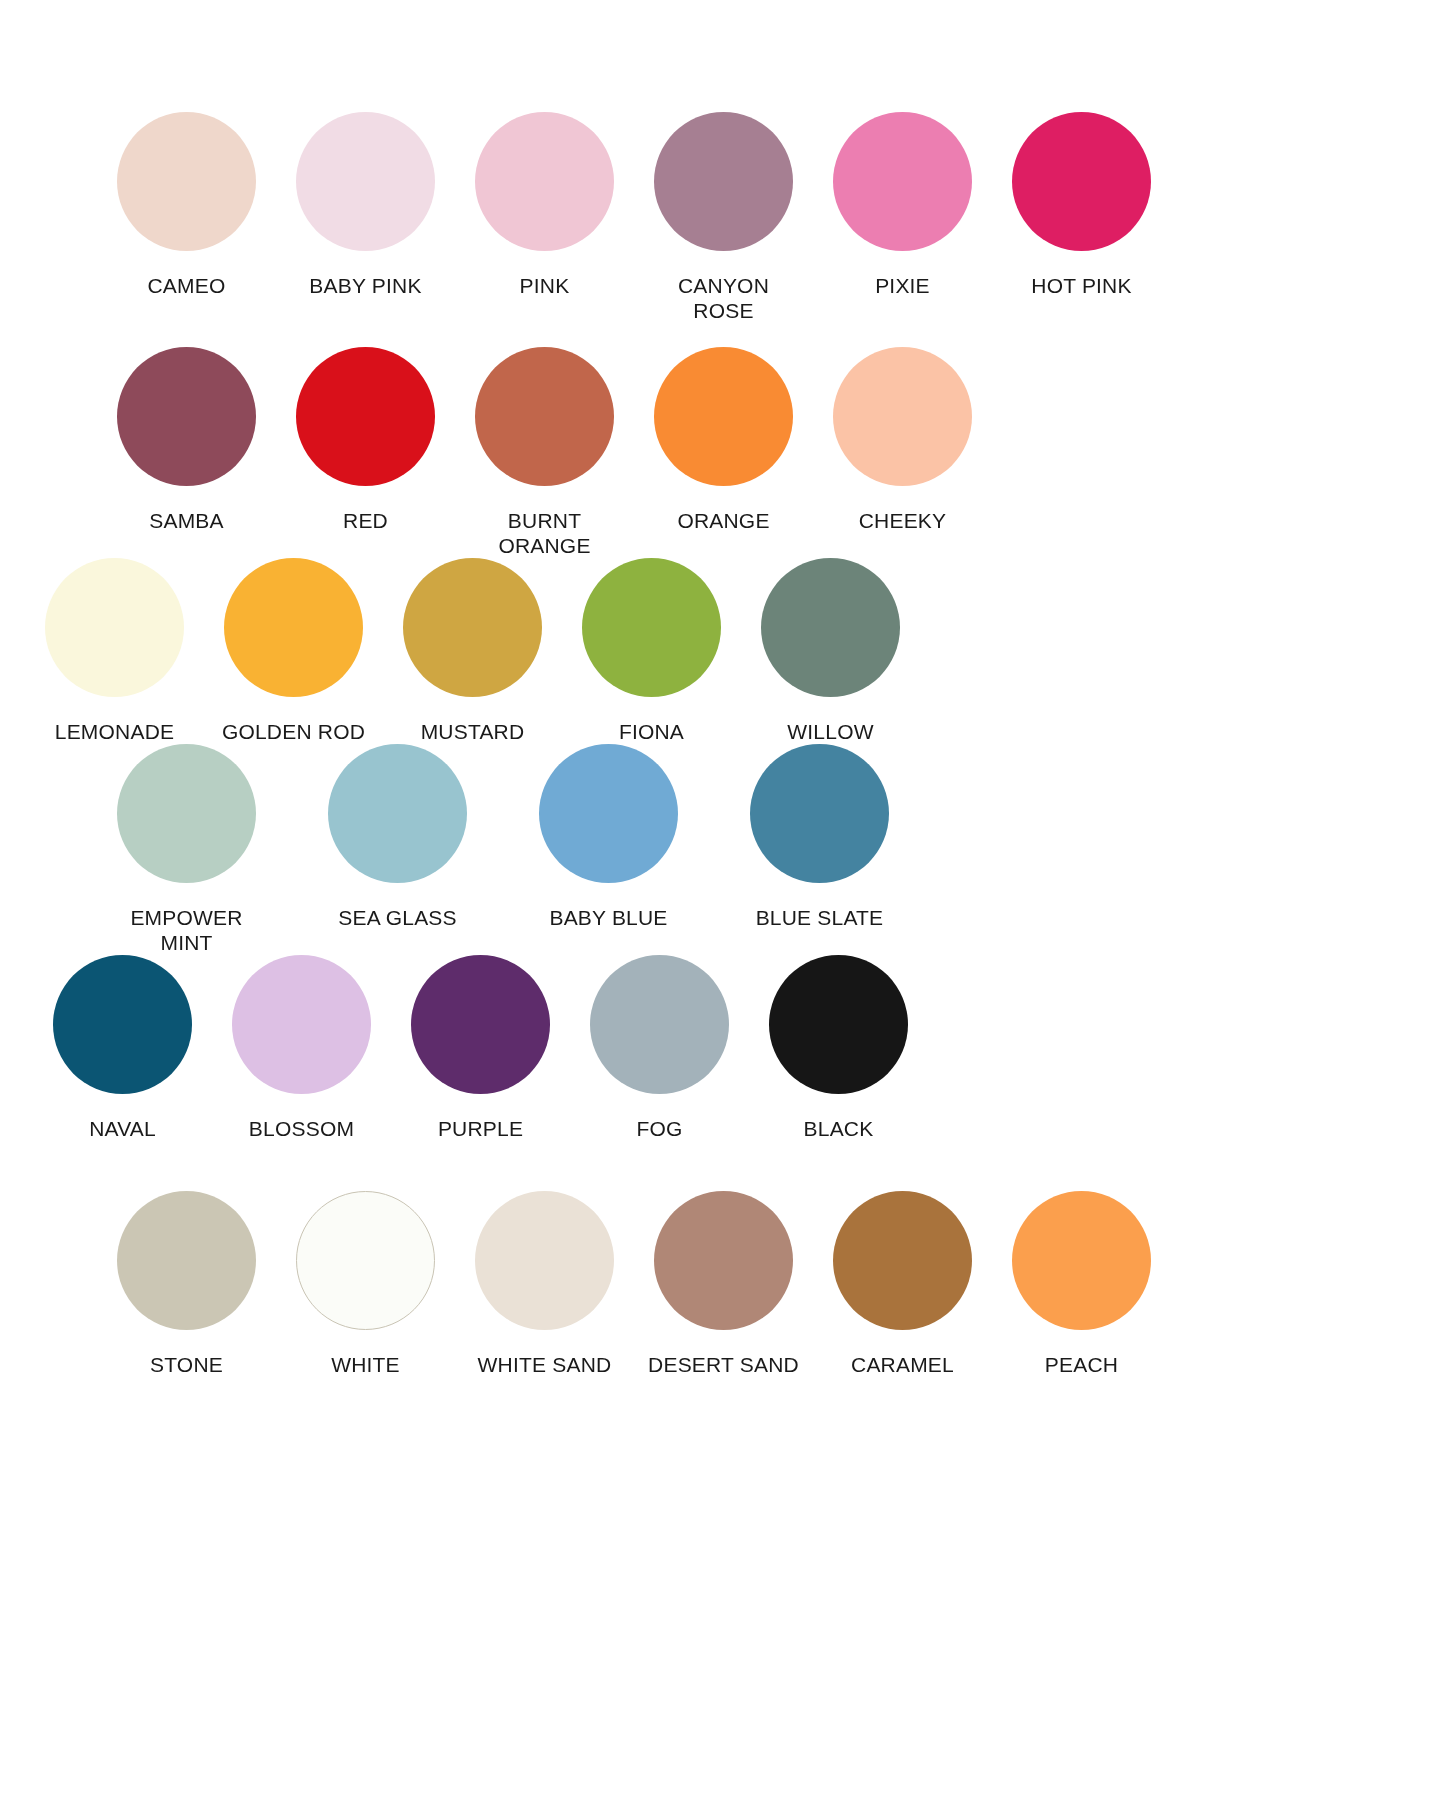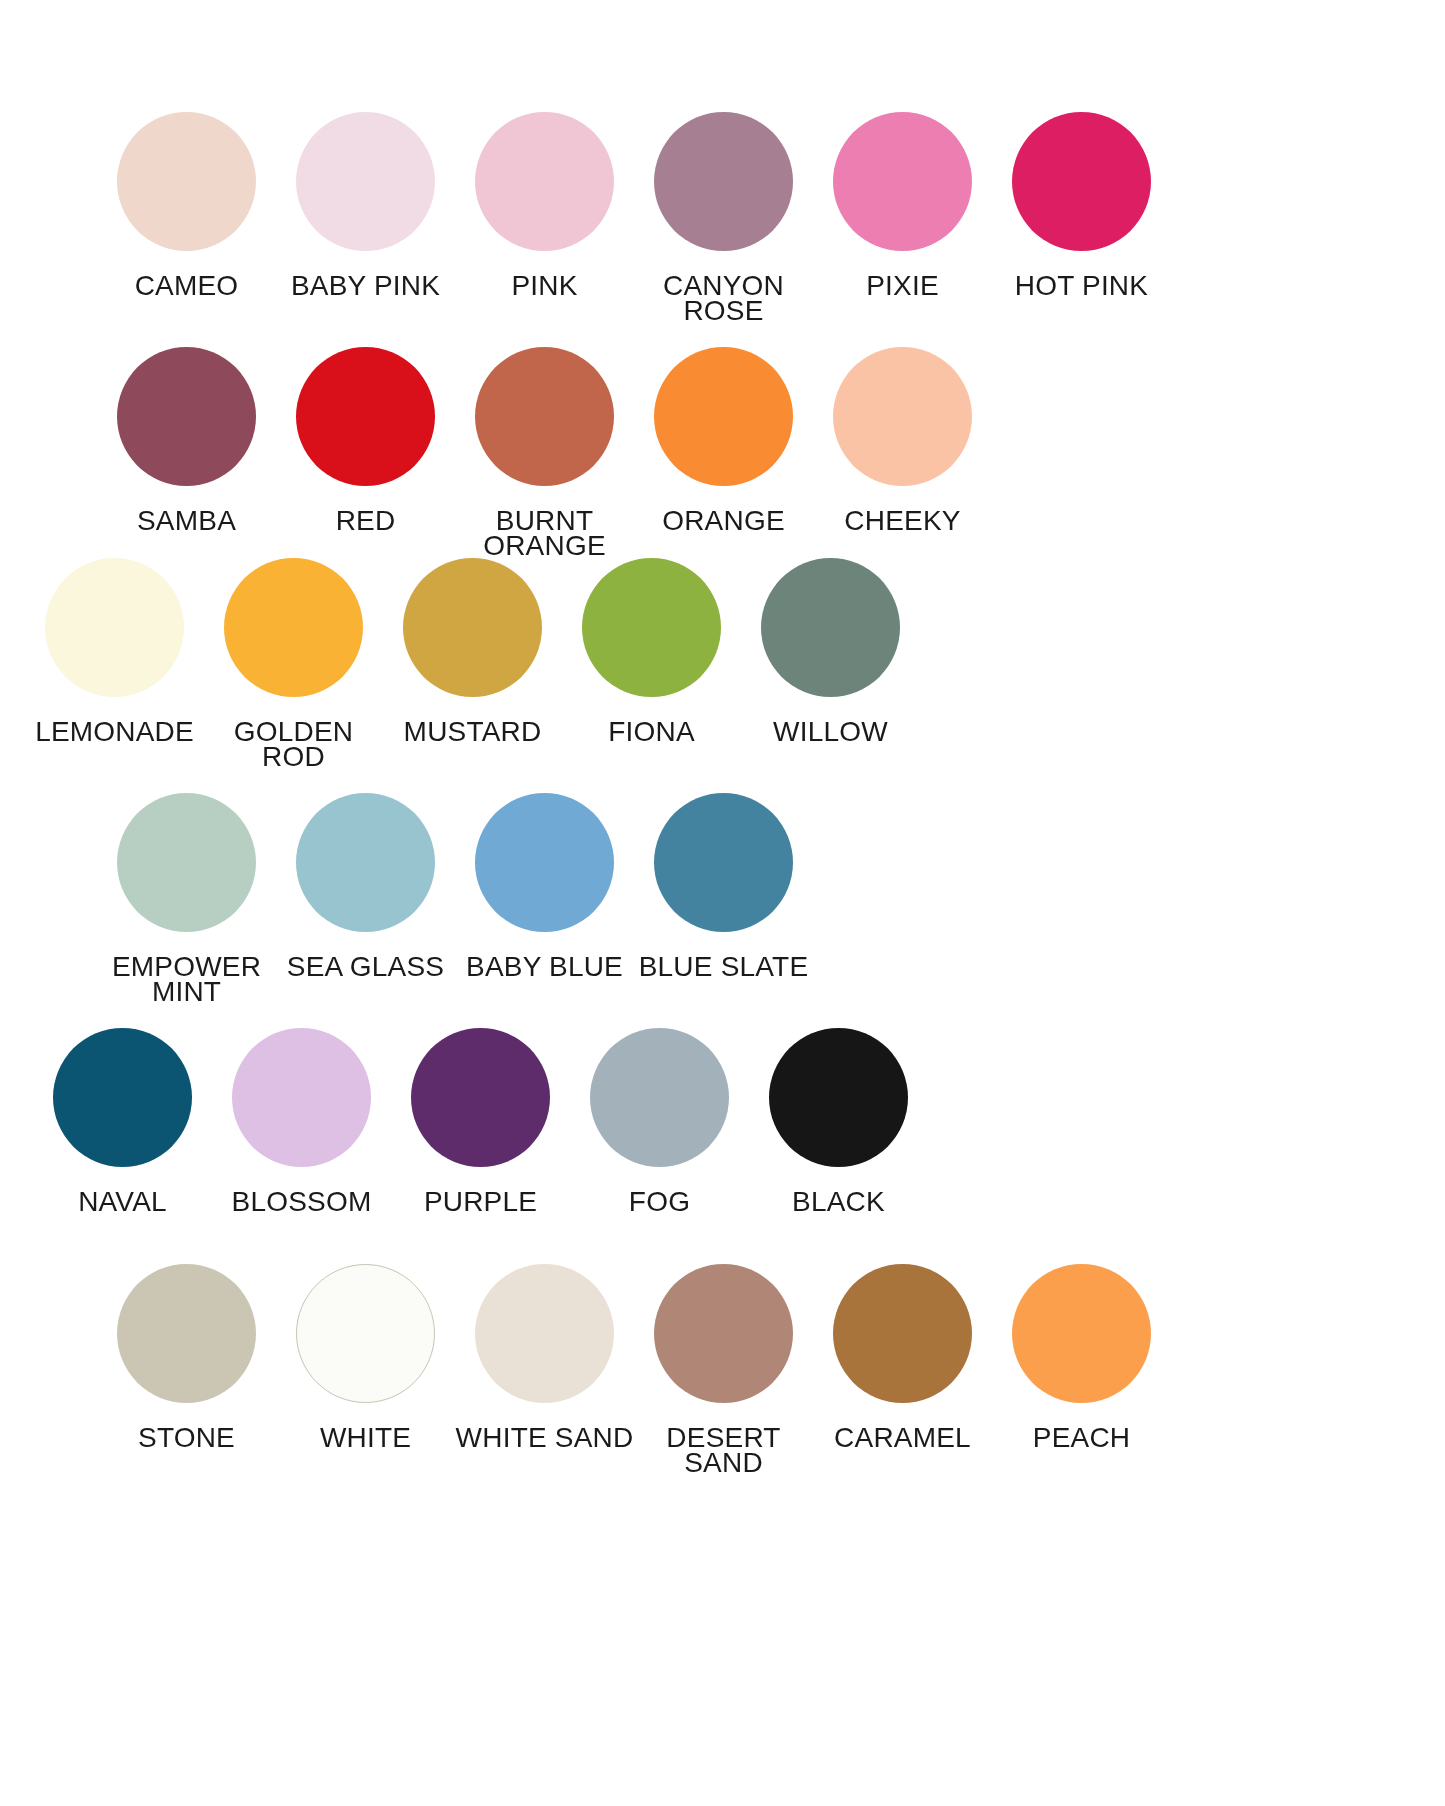--- a/index.html
+++ b/index.html
@@ -49,21 +49,21 @@
     border-radius: 50%;
     display: block;
   }
   .swatch-dot.outlined {
     border: 1px solid #c9c4b4;
     width: 137px;
     height: 137px;
   }
   .swatch-label {
     margin-top: 16px;
-    font-size: 28px;
+    font-size: 21px;
     line-height: 25px;
     letter-spacing: 0.2px;
     color: #1a1a1a;
     text-align: center;
     white-space: pre-line;
     font-family: "Liberation Sans", sans-serif;
     font-weight: 400;
   }
 </style>
 </head>
@@ -139,21 +139,21 @@
     </div>
     <div class="swatch-cell">
       <div class="swatch-dot-wrap">
         <span class="swatch-dot" style="background:#FBC3A6;"></span>
       </div>
       <div class="swatch-label">CHEEKY</div>
     </div>
     <div class="swatch-cell"></div>
   </div>
 
-  <div class="swatch-row" style="margin-bottom:24px;padding-left:25px;">
+  <div class="swatch-row" style="padding-left:25px;">
     <div class="swatch-cell">
       <div class="swatch-dot-wrap">
         <span class="swatch-dot" style="background:#FAF7DC;"></span>
       </div>
       <div class="swatch-label">LEMONADE</div>
     </div>
     <div class="swatch-cell">
       <div class="swatch-dot-wrap">
         <span class="swatch-dot" style="background:#F9B233;"></span>
       </div>
@@ -173,21 +173,21 @@
     </div>
     <div class="swatch-cell">
       <div class="swatch-dot-wrap">
         <span class="swatch-dot" style="background:#6C8479;"></span>
       </div>
       <div class="swatch-label">WILLOW</div>
     </div>
     <div class="swatch-cell"></div>
   </div>
 
-  <div class="swatch-row" style="margin-bottom:24px;">
+  <div class="swatch-row" style="gap:32px;">
     <div class="swatch-cell">
       <div class="swatch-dot-wrap">
         <span class="swatch-dot" style="background:#B7CFC3;"></span>
       </div>
       <div class="swatch-label">EMPOWER
 MINT</div>
     </div>
     <div class="swatch-cell">
       <div class="swatch-dot-wrap">
         <span class="swatch-dot" style="background:#98C4CF;"></span>

